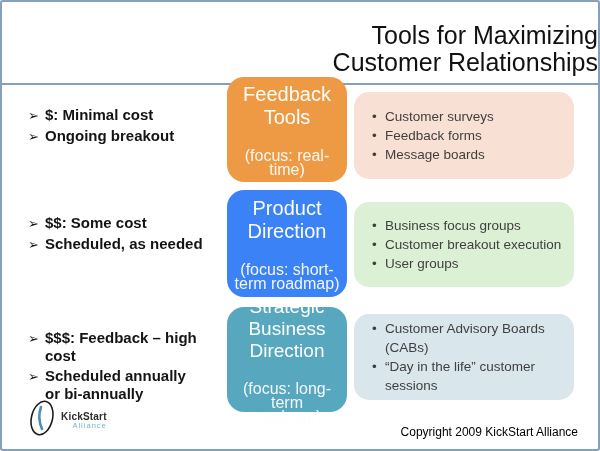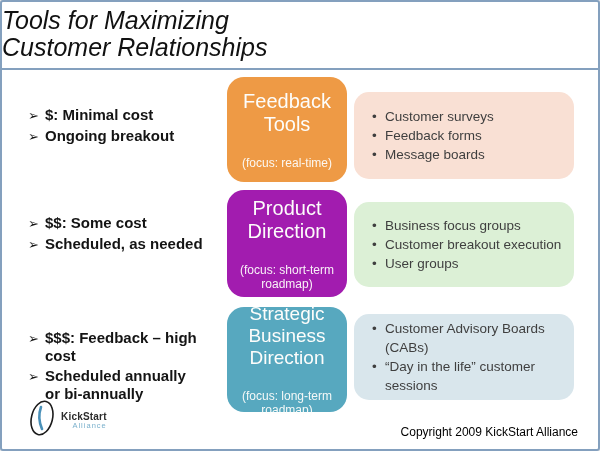--- a/index.html
+++ b/index.html
@@ -3,39 +3,39 @@
 <meta charset="utf-8">
 <style>
   html,body { margin:0; padding:0; background:#e8e8e8; }
   .slide {
     position:relative; width:600px; height:451px; box-sizing:border-box;
     background:#ffffff; border:2px solid #84a0be; border-radius:3px;
     font-family:"Liberation Sans", sans-serif; overflow:hidden;
   }
   .title-block {
     position:absolute; top:0; left:0; right:0; height:61px;
-    border-bottom:2px solid #84a0be; text-align:left;
-    color:#111; font-size:25px; line-height:27px; padding-top:5px;font-style:italic;
+    border-bottom:2px solid #84a0be; text-align:right;
+    color:#111; font-size:25px; line-height:27px; padding-top:20px;
   }
   .left-list {
     position:absolute; left:26px; width:200px; margin:0; padding:0;
     list-style:none; font-size:15px; font-weight:bold; color:#141414; line-height:18px;
   }
   .left-list li { display:flex; margin-bottom:2px; }
   .left-list .arrow { flex:0 0 17px; font-size:13px; font-weight:normal; padding-top:1px; }
   .pos-l0 { top:104px; }
   .pos-l1 { top:212px; }
   .pos-l2 { top:327px; }
   .center-box {
     position:absolute; left:225px; width:120px; border-radius:17px;
     display:flex; flex-direction:column; justify-content:center; align-items:center;
     text-align:center; color:#fdfdfb;
   }
   .center-box .box-title { font-size:20px; line-height:23px; }
-  .center-box .box-sub { font-size:12px; line-height:14px; margin-top:20px; opacity:.95; }
+  .center-box .box-sub { font-size:16px; line-height:14px; margin-top:20px; opacity:.95; }
   .pos-b0 { top:75px;  height:105px; }
   .pos-b1 { top:188px; height:107px; }
   .pos-b2 { top:305px; height:105px; }
   .pos-b2 .box-title { font-size:19px; line-height:22px; }
   .panel {
     position:absolute; left:352px; width:220px; border-radius:15px;
     display:flex; align-items:center;
   }
   .panel ul { list-style:none; margin:0; padding:0 10px 0 18px;
     font-size:13.5px; color:#3f3f3f; line-height:19px; }
@@ -96,21 +96,21 @@
   <ul class="left-list pos-l1">
     <li>
       <span class="arrow">➢</span>
       <span>$$: Some cost</span>
     </li>
     <li>
       <span class="arrow">➢</span>
       <span>Scheduled, as needed</span>
     </li>
   </ul>
-  <div class="center-box pos-b1" style="background-color: #a21caf;">
+  <div class="center-box pos-b1" style="background-color: #3b82f6;">
     <div class="box-title">Product</div>
     <div class="box-title">Direction</div>
     <div class="box-sub">(focus: short-term roadmap)</div>
   </div>
   <div class="panel pos-p1" style="background-color: rgb(220, 240, 214);">
     <ul>
       <li>
         <span class="dot">•</span>
         <span>Business focus groups</span>
       </li>

